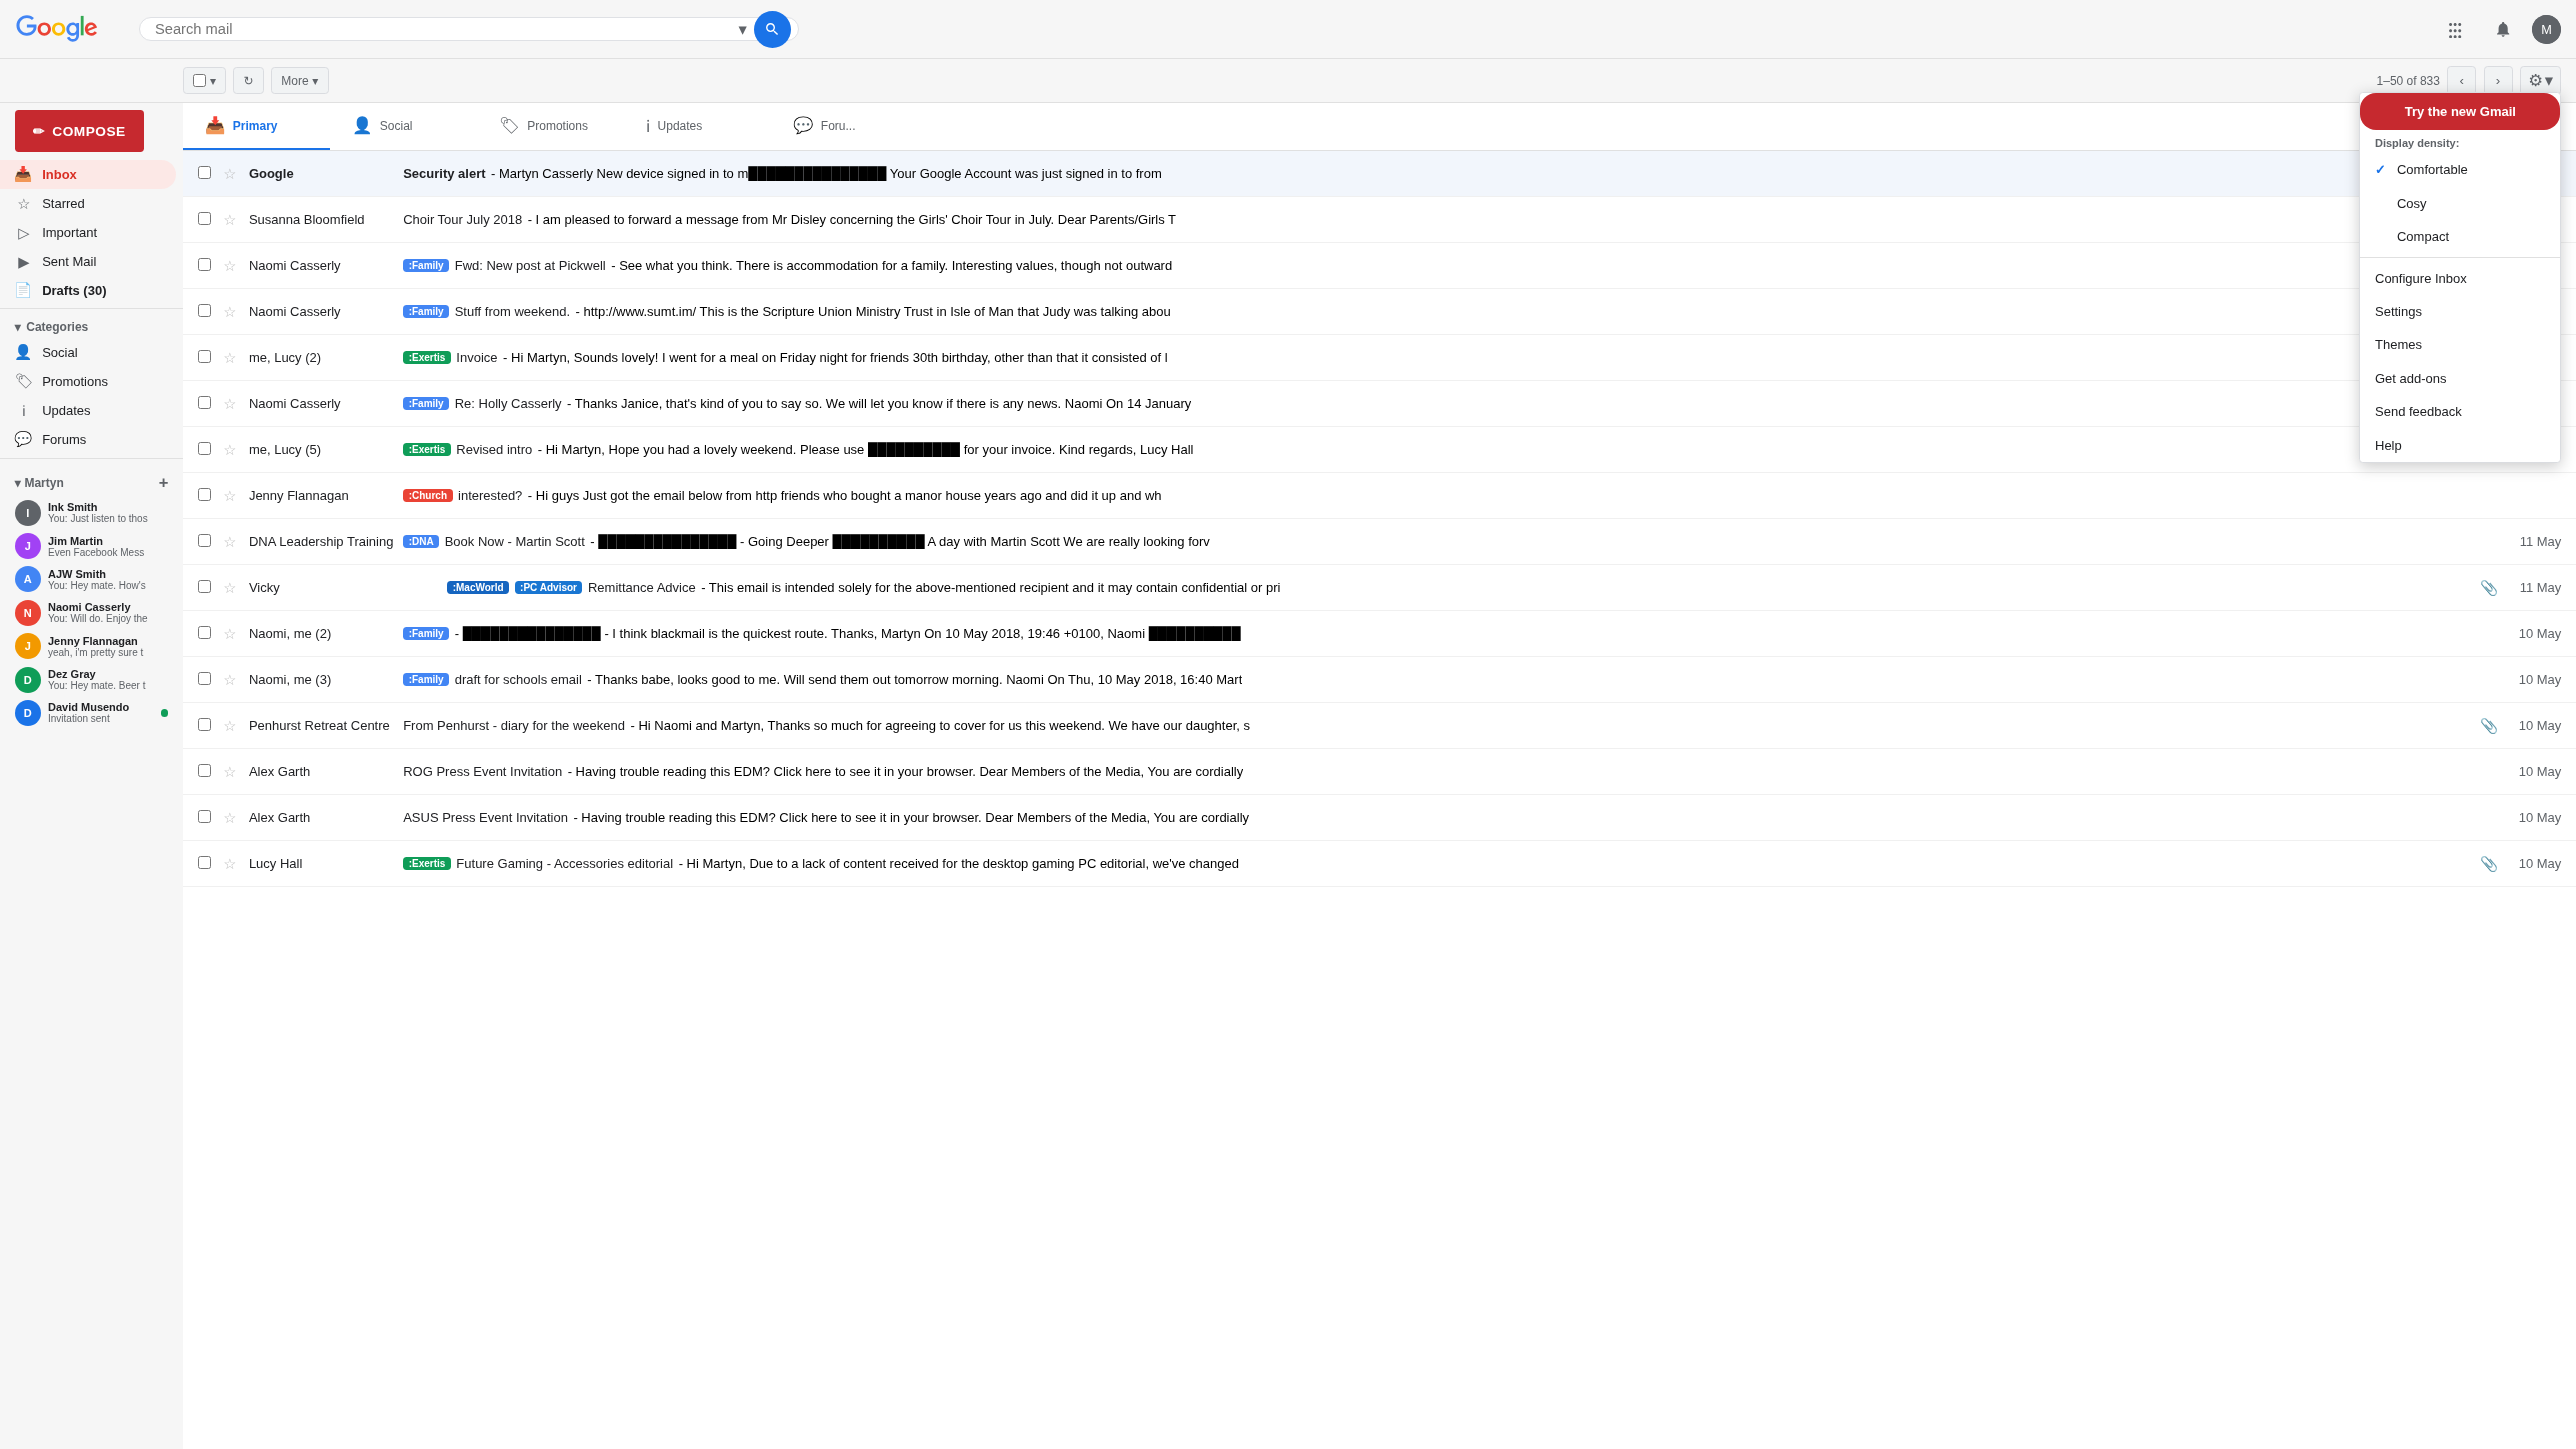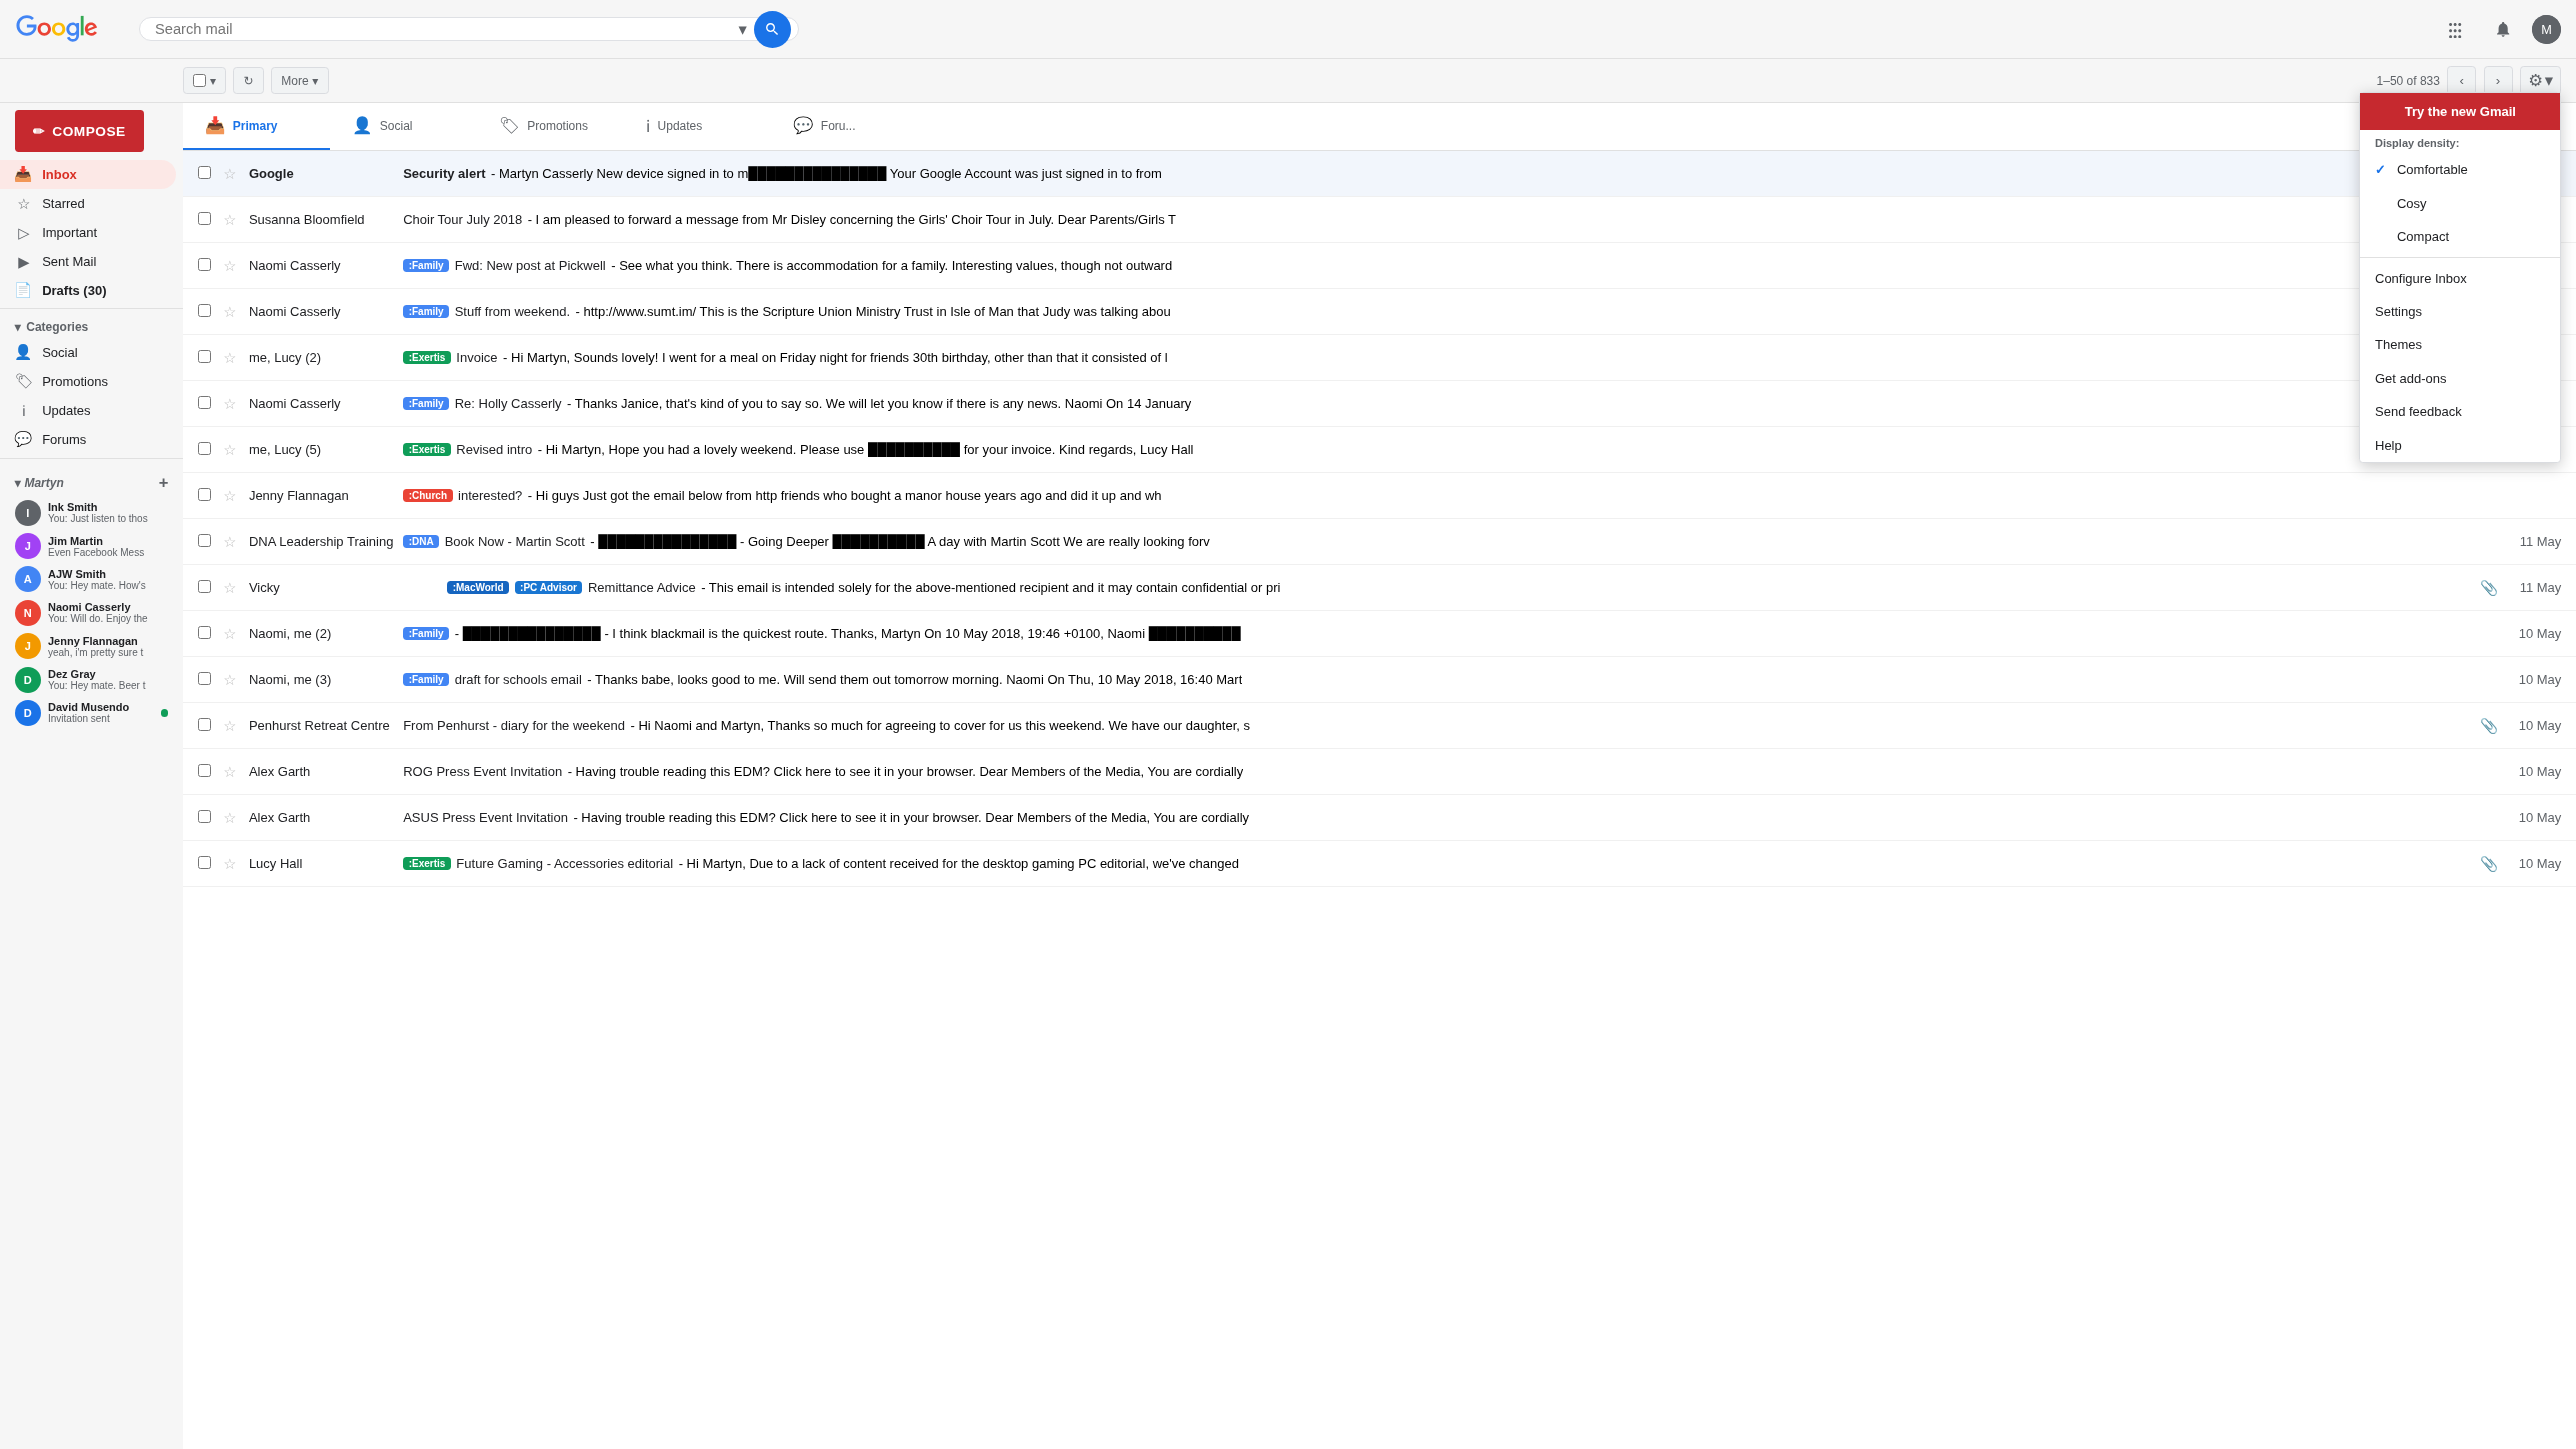--- a/index.html
+++ b/index.html
@@ -345,20 +345,21 @@
       width: 202px;
     }
     .dropdown-top-btn {
       background: #c6292f;
       color: white;
       padding: 11px 25px;
       font-size: 13px;
       font-weight: bold;
       cursor: pointer;
       text-align: center;
+      border-radius: 16px;
     }
     .dropdown-section-label {
       padding: 7.3px 14.7px 3.7px;
       font-size: 11px;
       color: #5f6368;
       font-weight: bold;
     }
     .dropdown-item {
       display: flex;
       align-items: center;
@@ -489,21 +490,21 @@
     <div class="sidebar-item">
       <span class="sidebar-icon">💬</span>
       <span class="sidebar-item-label">Forums</span>
     </div>
 
     <div class="sidebar-divider"></div>
 
     <div class="people-section">
       <div class="people-header">
         <span>▾</span>
-        <span style="margin-left:3.7px;font-style:italic;">Martyn</span>
+        <span style="margin-left:3.7px;">Martyn</span>
         <span style="margin-left:auto; font-size:16.5px; color:#5f6368;">+</span>
       </div>
       <div id="people-list">
           <div class="person-item">
     <div class="person-avatar" style="background:#5f6368;">I</div>
     <div class="person-info">
       <div class="person-name">Ink Smith</div>
       <div class="person-preview">You: Just listen to thos</div>
     </div>
 

